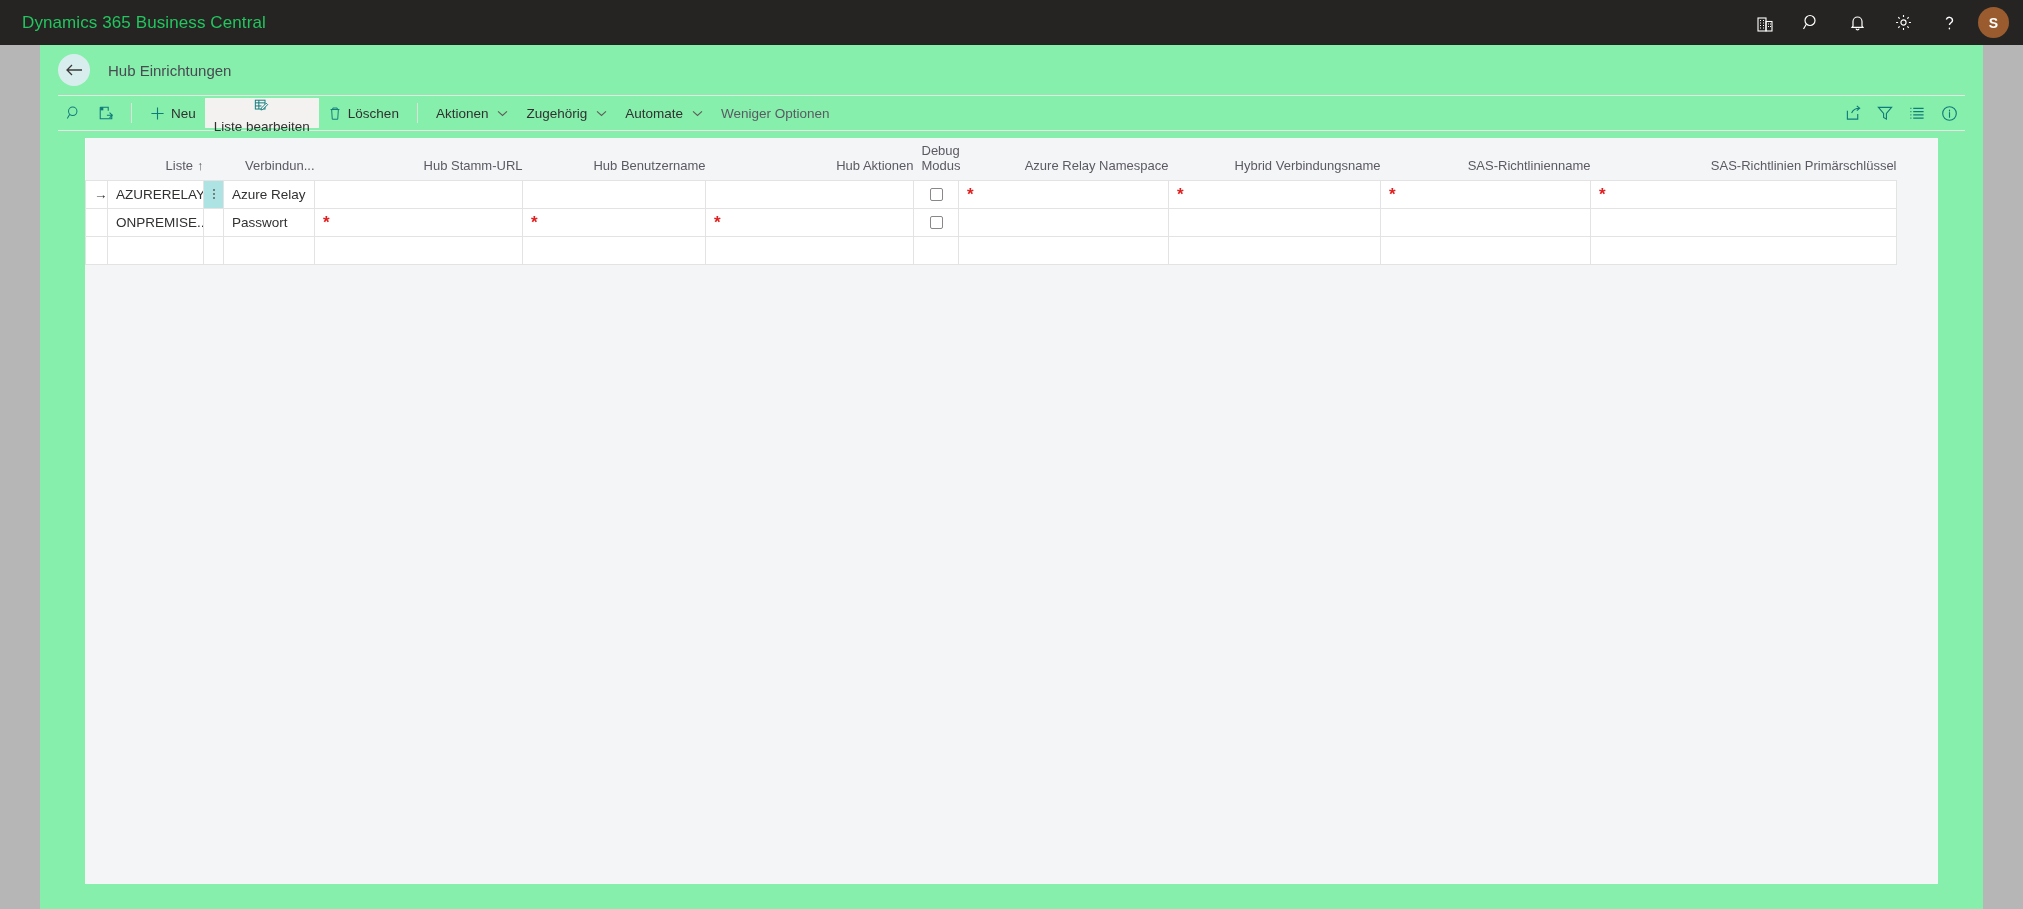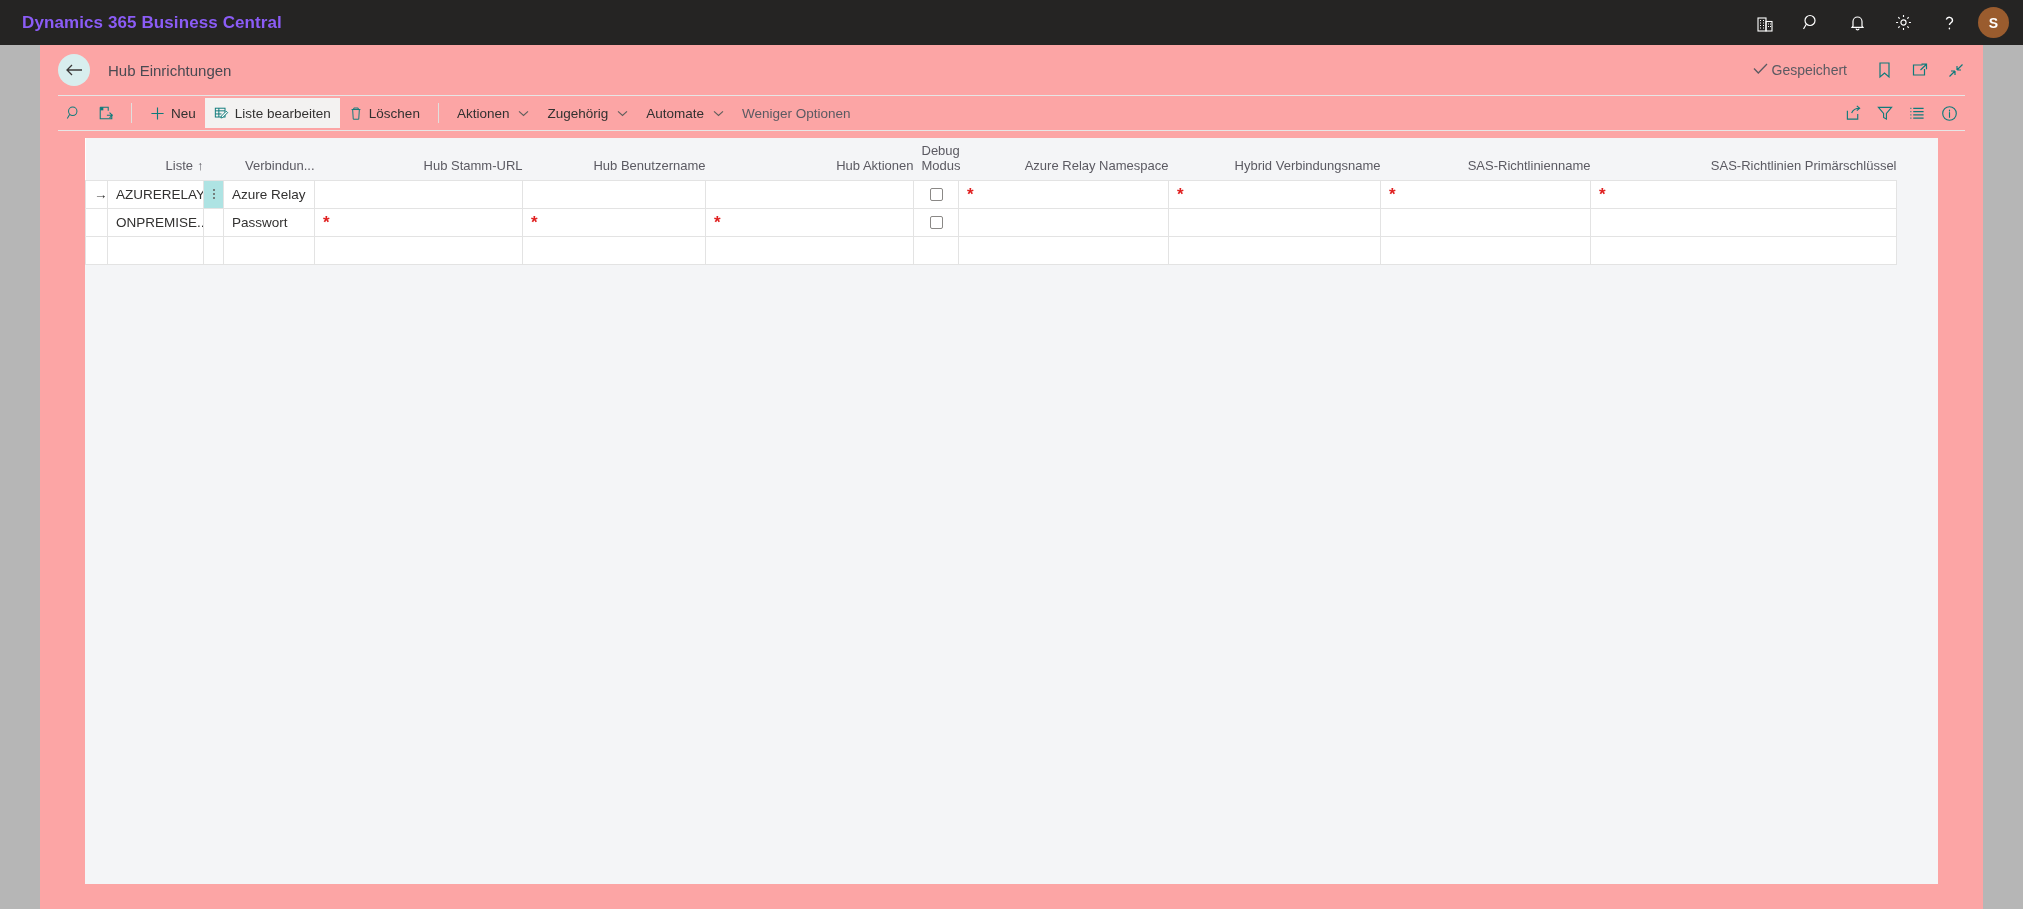--- a/index.html
+++ b/index.html
@@ -11,23 +11,23 @@
   }
 
   
   .appbar {
     position: absolute; top: 0; left: 0;
     width: 2023px; height: 45px;
     background: #252423;
     display: flex; align-items: center;
   }
   .appbar-title {
-    color: #8b5cf6;
+    color: #22c55e;
     font-size: 17px;
-    font-weight: 700;
+    font-weight: 400;
     margin-left: 22px;
     letter-spacing: .1px;
   }
   .appbar-right {
     margin-left: auto;
     display: flex; align-items: center;
     height: 100%;
   }
   .appbar-icon {
     width: 46px; height: 45px;
@@ -41,21 +41,21 @@
     color: #fff; font-size: 14px; font-weight: 600;
     display: flex; align-items: center; justify-content: center;
     margin-left: 6px; margin-right: 14px;
   }
 
   
   .page {
     position: absolute;
     top: 45px; left: 40px;
     width: 1943px; height: 864px;
-    background: #fca5a5;
+    background: #86efac;
     overflow: hidden;
   }
 
   
   .page-header {
     height: 50px;
     display: flex; align-items: center;
     padding: 0 10px 0 18px;
     position: relative;
   }
@@ -100,21 +100,21 @@
   .tb-btn {
     display: flex; align-items: center;
     height: 30px;
     padding: 0 9px;
     font-size: 13.5px;
     color: #323130;
     white-space: nowrap;
     gap: 6px;
   }
   .tb-btn.icon-only { padding: 0 8px; }
-  .tb-btn.active { background: #f3f2f1; }
+  .tb-btn.active { background: #f3f2f1; flex-direction: column; }
   .tb-btn .ti { color: #0f7b7b; display: flex; align-items: center; }
   .tb-sep {
     width: 1px; height: 20px;
     background: #e1dfdd;
     margin: 0 9px;
   }
   .tb-caret { color: #605e5c; margin-left: 3px; display: flex; }
   .tb-muted { color: #5b5a62; justify-content: center; }
   .toolbar-right {
     margin-left: auto;
@@ -255,48 +255,20 @@
 <div class="page">
 
   <div class="page-header">
     <div class="back-btn">
       <svg width="18" height="16" viewBox="0 0 18 16" fill="none" stroke="currentColor" stroke-width="1.3">
         <path d="M17 8H2M7 3L2 8l5 5"></path>
       </svg>
     </div>
     <div class="page-title">Hub Einrichtungen</div>
 
-    <div class="header-right">
-      <div class="saved">
-        <span>
-          <svg width="15" height="13" viewBox="0 0 15 13" fill="none" stroke="#5b5a62" stroke-width="1.3">
-            <path d="M1 6.5l4.3 4.5L14 2"></path>
-          </svg>
-        </span>
-        <span>Gespeichert</span>
-      </div>
-
-      <div class="hdr-icon">
-        <svg width="15" height="18" viewBox="0 0 15 18" fill="none" stroke="currentColor" stroke-width="1.2">
-          <path d="M3 2h9v14l-4.5-4L3 16V2z"></path>
-        </svg>
-      </div>
-      <div class="hdr-icon">
-        <svg width="18" height="17" viewBox="0 0 18 17" fill="none" stroke="currentColor" stroke-width="1.2">
-          <path d="M11.5 3H2.5v10h11V7"></path>
-          <path d="M10.5 2.2h5v5M15.5 2.2L9.5 8"></path>
-        </svg>
-      </div>
-      <div class="hdr-icon">
-        <svg width="18" height="17" viewBox="0 0 18 17" fill="none" stroke="currentColor" stroke-width="1.2">
-          <path d="M2.5 14.5L8 9M8 9V13M8 9H4"></path>
-          <path d="M15.5 2.5L10 8M10 8V4M10 8h4"></path>
-        </svg>
-      </div>
-    </div>
   </div>
 
   <div class="toolbar">
 
     <div class="tb-btn icon-only">
       <span class="ti">
         <svg width="16" height="16" viewBox="0 0 19 19" fill="none" stroke="currentColor" stroke-width="1.2">
           <circle cx="8" cy="7.5" r="5"></circle>
             <path d="M4.3 11.3L1.5 16"></path>
         </svg>

